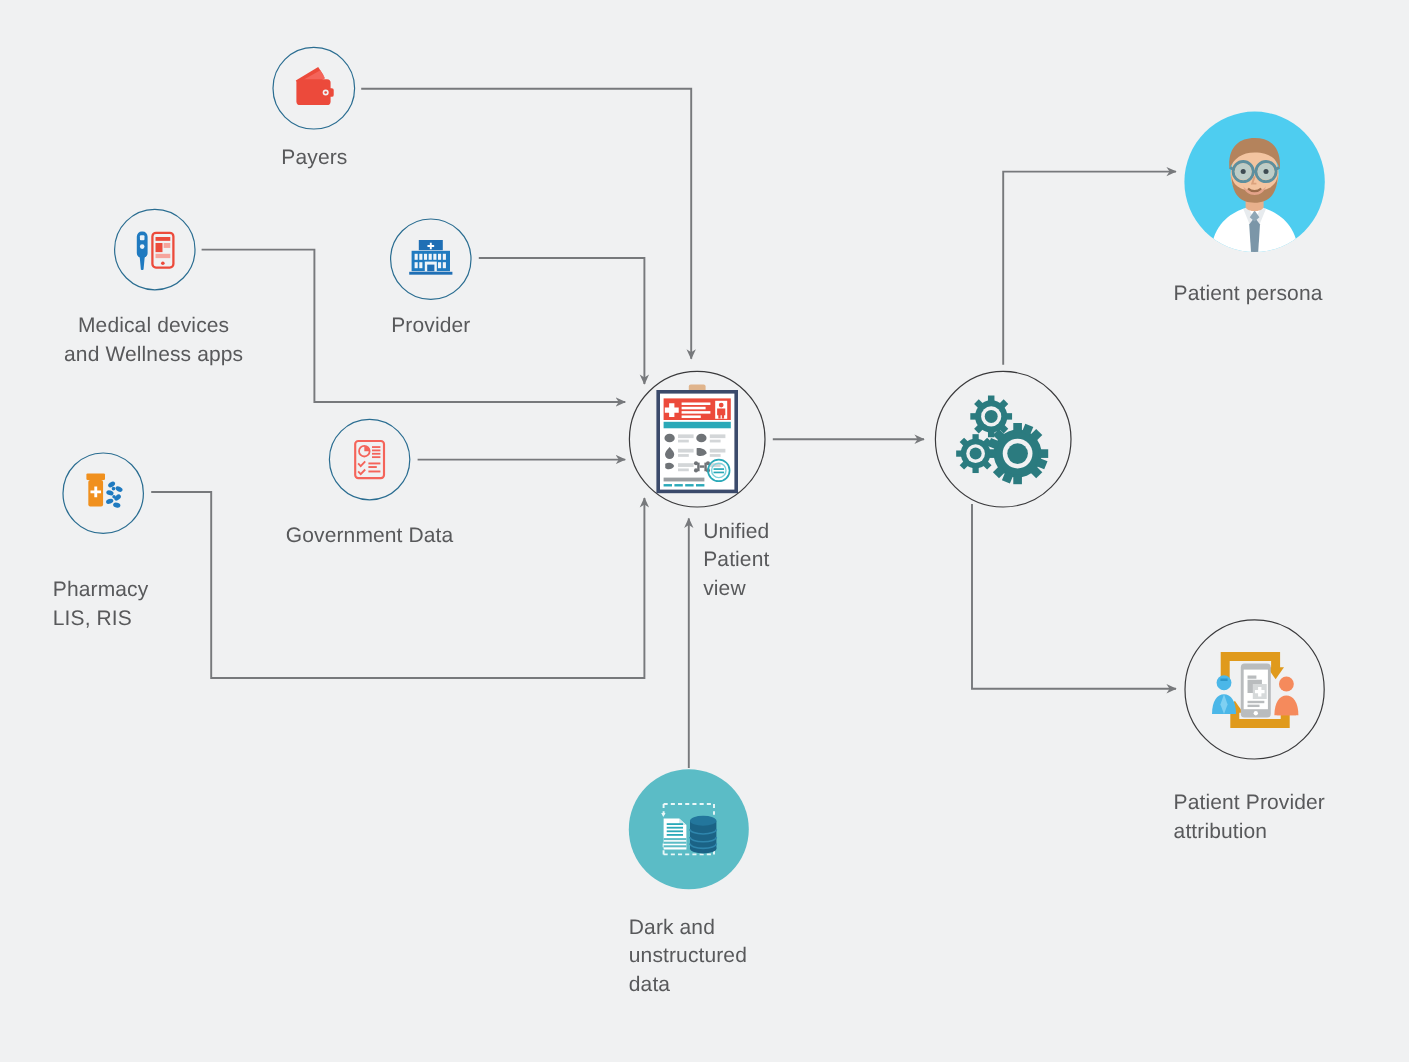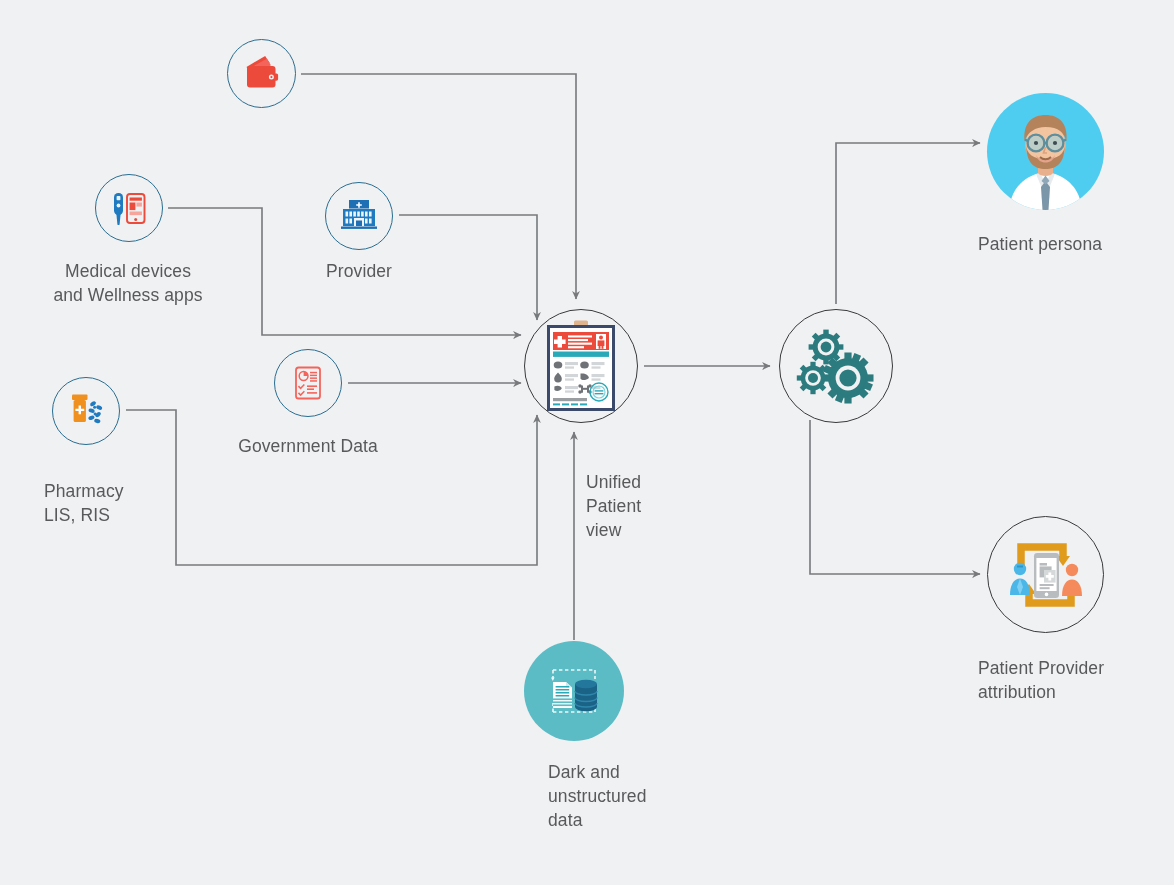--- a/index.html
+++ b/index.html
@@ -69,20 +69,21 @@
           <path d="M9,11 L30,5.5 L32.5,13.5 L11.5,19 Z" fill="#ec4a3b"></path>
           <path d="M9.5,13.5 L31,8.6 L33,16 L11,21 Z" fill="#f4645a"></path>
         </g>
         <rect x="7" y="14" width="28.5" height="21.5" rx="3" fill="#ec4a3b"></rect>
         <path d="M27,21.5 L36.5,21.5 a1.6,1.6 0 0 1 1.6,1.6 v4 a1.6,1.6 0 0 1 -1.6,1.6 L27,28.7 Z" fill="#ec4a3b"></path>
         <circle cx="31.4" cy="25.1" r="2.5" fill="#f0f1f2"></circle>
         <circle cx="31.4" cy="25.1" r="1.1" fill="#ec4a3b"></circle>
       </svg>
     </div>
   </div>
+  <div class="lbl center" style="left:262px;top:119px;width:200px;">Payers</div>
 
   <div class="node" style="left:95px;top:174px;">
     <div class="circle-outline" style="width:68px;height:68px;border:1.6px solid #2a6d91;">
       <svg width="46" height="46" viewBox="0 0 46 46">
 
         <g fill="#1f7ac0">
           <rect x="8" y="8" width="9" height="22" rx="4.2"></rect>
           <path d="M10.4,29 L14.6,29 L13.6,39.5 a1.5,1.5 0 0 1 -2.2,0 Z"></path>
         </g>
         <rect x="10.6" y="11" width="3.8" height="4.2" rx="0.8" fill="#eaf2f8"></rect>
@@ -207,21 +208,21 @@
           <ellipse cx="50" cy="54" rx="11" ry="4.2" fill="#1b6386"></ellipse>
           <g stroke="#2f86ad" stroke-width="1.3" fill="none">
             <path d="M39,38 a11,4 0 0 0 22,0"></path>
             <path d="M39,44.5 a11,4 0 0 0 22,0"></path>
             <path d="M39,50 a11,4 0 0 0 22,0"></path>
           </g>
         </g>
       </svg>
     </div>
   </div>
-  <div class="lbl left" style="left:548px;top:760px;width:240px;">Dark and
+  <div class="lbl left" style="left:524px;top:760px;width:240px;">Dark and
 unstructured
 data</div>
 
   <div class="node" style="left:524px;top:309px;">
     <div class="circle-outline" style="width:114px;height:114px;border:1.5px solid #3a3a3c;">
       <svg width="72" height="92" viewBox="0 0 72 92">
         <rect x="29" y="0.5" width="14" height="7" rx="1.6" fill="#e0b48c"></rect>
         <rect x="2" y="5" width="68" height="86" fill="#3b4a6b"></rect>
         <rect x="5" y="8" width="62" height="80" fill="#ffffff"></rect>
 
@@ -282,21 +283,21 @@
         <rect x="8" y="78" width="34" height="3.2" fill="#9a9ea1"></rect>
         <g fill="#2aa9b8">
           <rect x="8" y="83.4" width="7" height="2"></rect>
             <rect x="17" y="83.4" width="7" height="2"></rect>
           <rect x="26" y="83.4" width="7" height="2"></rect>
             <rect x="35" y="83.4" width="7" height="2"></rect>
         </g>
       </svg>
     </div>
   </div>
-  <div class="lbl left" style="left:586px;top:430px;width:140px;margin-top:40px;">Unified
+  <div class="lbl left" style="left:586px;top:430px;width:140px;">Unified
 Patient
 view</div>
 
   <div class="node" style="left:779px;top:309px;">
     <div class="circle-outline" style="width:114px;height:114px;border:1.5px solid #3a3a3c;">
       <svg width="86" height="80" viewBox="0 0 86 80">
         <g fill="#2b7b7f">
 
           <g transform="translate(55,52)">
             <g>

